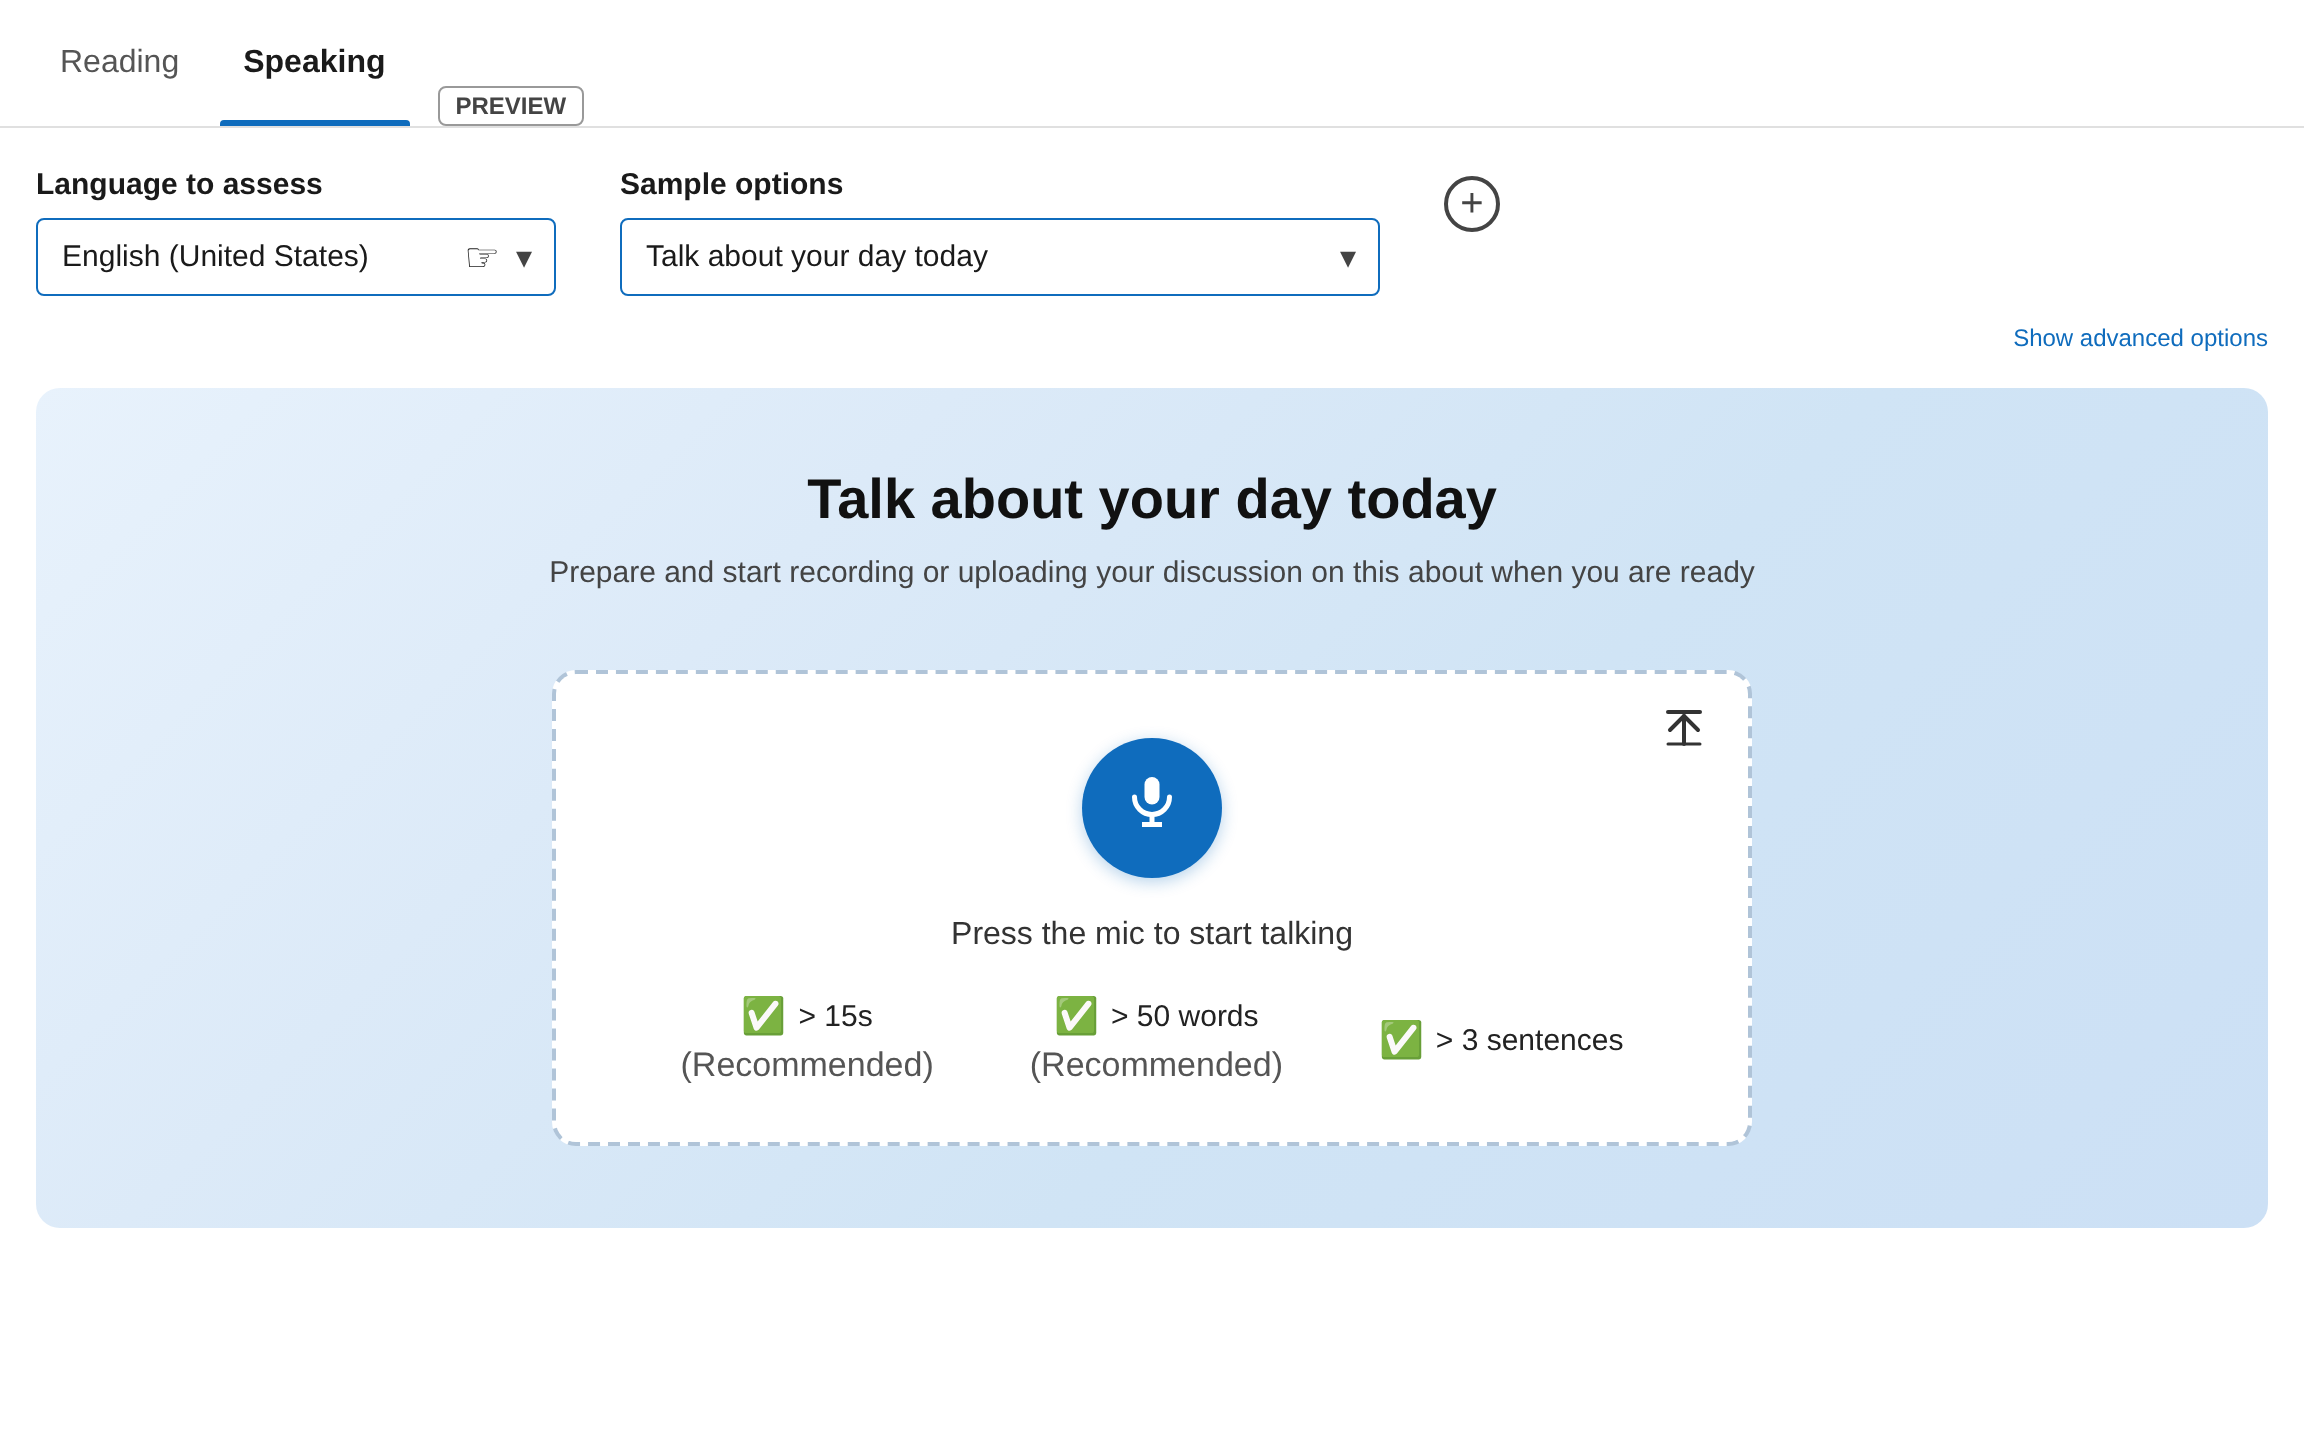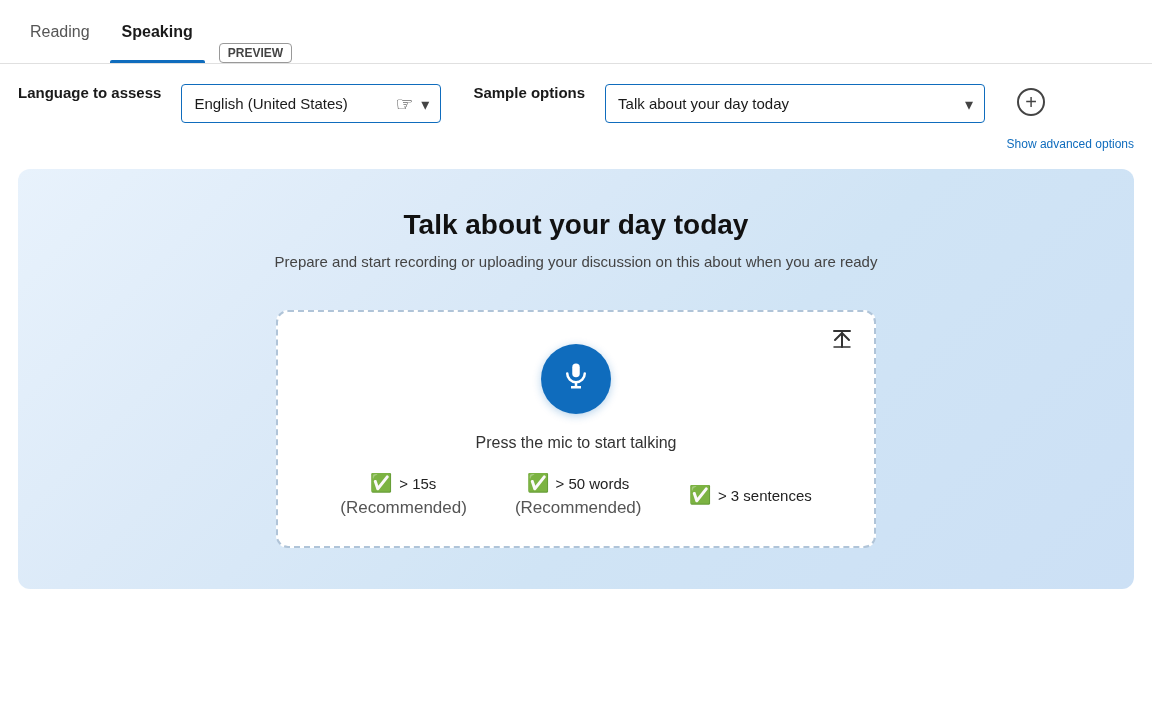--- a/index.html
+++ b/index.html
@@ -67,22 +67,22 @@
       flex-direction: column;
       gap: 12px;
     }
     .controls-row {
       display: flex;
       align-items: flex-start;
       gap: 32px;
     }
     .field-group {
       display: flex;
-      flex-direction: row;
-      gap: 20px;
+      flex-direction: column;
+      gap: 8px;
     }
     .field-label {
       font-size: 15px;
       font-weight: 600;
       color: #1a1a1a;
     }
     .select-wrapper {
       position: relative;
       display: inline-block;
     }

